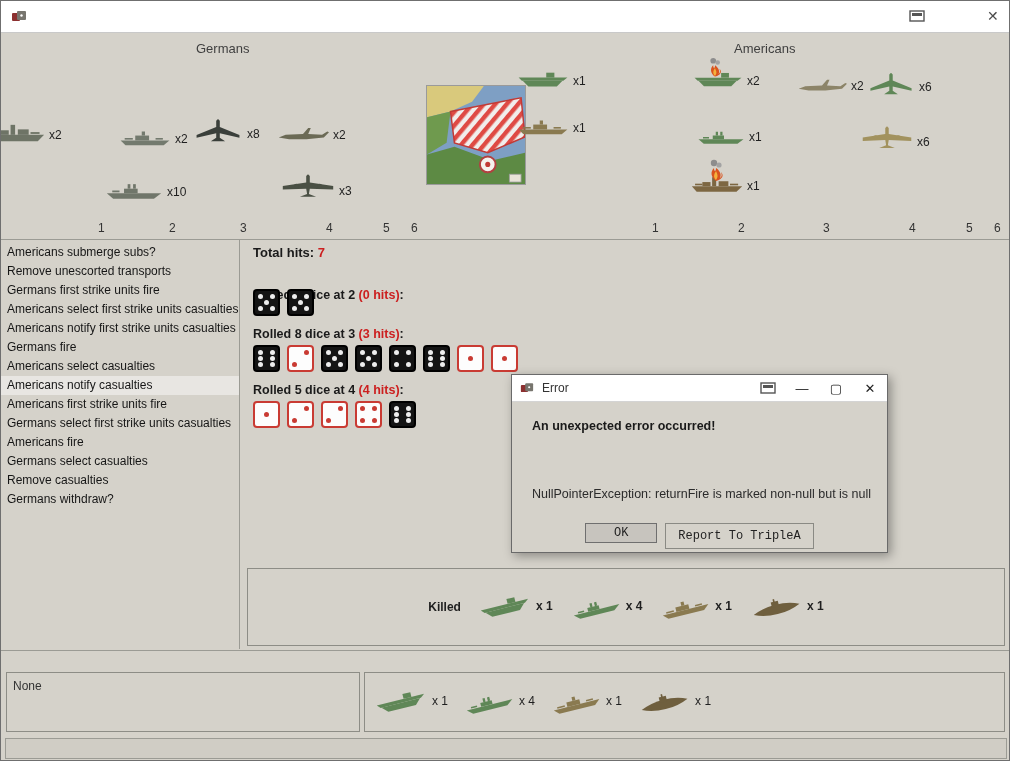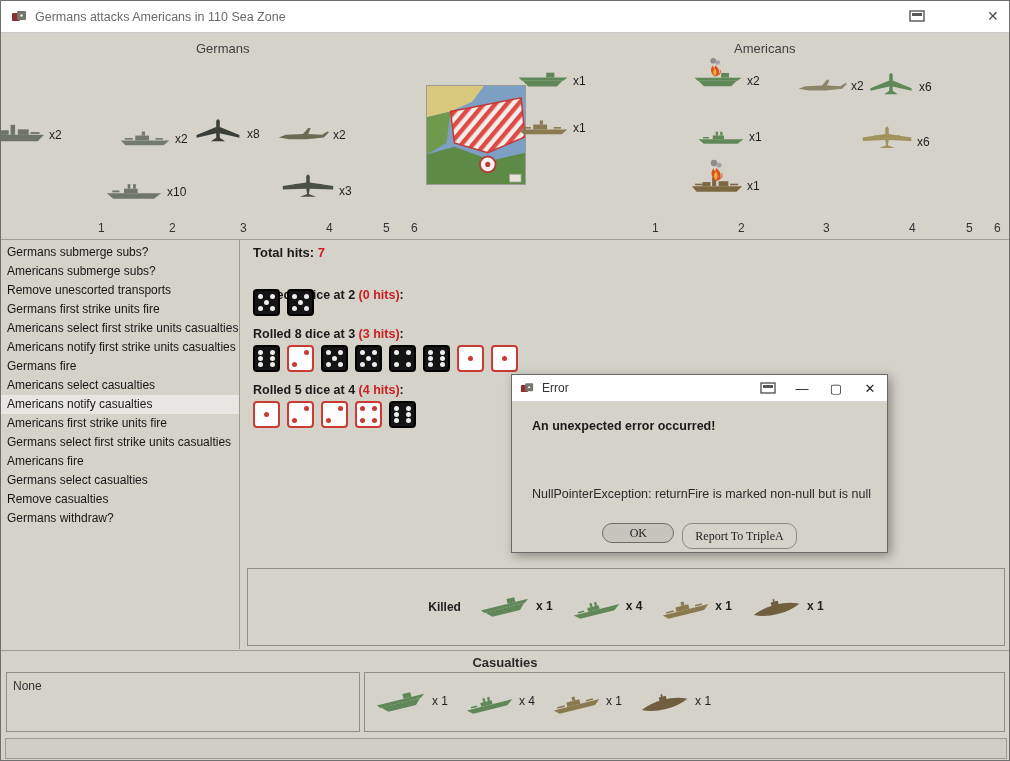--- a/index.html
+++ b/index.html
@@ -94,22 +94,22 @@
   .dialog .dlg-titlebar{
     position:absolute; left:0; top:0; width:100%; height:27px; background:#fff;
     border-bottom:1px solid #d4d4d4; display:flex; align-items:center; padding-left:8px;
   }
   .dlg-title{ margin-left:8px; font-size:12px; color:#333; flex:1; }
   .dlg-ctl{ width:34px; text-align:center; font-size:13px; color:#222; cursor:default; }
   .dlg-line{ position:absolute; left:20px; font-size:12.5px; color:#2b2b2b; white-space:nowrap; }
   .dlg-line.b{ font-weight:bold; color:#1a1a1a; }
   .dlg-buttons{ position:absolute; left:0; top:148px; width:100%; display:flex; justify-content:center; gap:8px; }
   .btn{
-    height:20px; font-size:12px; font-family:Liberation Serif, serif;
-    display:inline-flex; align-items:center; justify-content:center; cursor:default;border-radius:10px;
+    height:20px; font-size:12px; font-family:Liberation Mono, monospace;
+    display:inline-flex; align-items:center; justify-content:center; cursor:default;
   }
   .btn.ok{ width:72px; background:#c7c4be; border:1px solid #6f6f6f; color:#222; }
   .btn.report{ padding:12px 12px; background:#d5d2ca; border:1px solid #8a8a84; color:#222; }
 
   .map{ position:absolute; left:425px; top:84px; width:100px; height:100px; border:1px solid #9a9a9a; }
 </style>
 </head>
 <body>
 
 <svg width="0" height="0" style="position:absolute">
@@ -167,21 +167,20 @@
 </svg>
 
 <div id="app">
 
   <div class="titlebar">
     <svg width="16" height="14" viewBox="0 0 16 14">
       <rect x="1" y="3" width="8" height="8" rx="1" fill="#8c3030"></rect>
       <rect x="6" y="1" width="9" height="9" rx="1" fill="#77756e"></rect>
       <circle cx="10.5" cy="5.5" r="1.2" fill="#fff"></circle>
     </svg>
-    <span class="title">Germans attacks Americans in 110 Sea Zone</span>
   </div>
   <svg class="win-icon" style="left:908px;" width="16" height="13" viewBox="0 0 16 13">
     <rect x="1" y="1" width="14" height="10" fill="none" stroke="#555" stroke-width="1.4"></rect>
     <rect x="3" y="3" width="10" height="3" fill="#555"></rect>
   </svg>
   <span class="close-x" style="left:986px;">✕</span>
 
   <span class="faction-name" style="left:195px; top:40px;">Germans</span>
   <span class="faction-name" style="left:733px; top:40px;">Americans</span>
 
@@ -303,21 +302,20 @@
   <span class="scale-num" style="left:651px;">1</span>
   <span class="scale-num" style="left:737px;">2</span>
   <span class="scale-num" style="left:822px;">3</span>
   <span class="scale-num" style="left:908px;">4</span>
   <span class="scale-num" style="left:965px;">5</span>
   <span class="scale-num" style="left:993px;">6</span>
 
   <div class="hr" style="top:238px;"></div>
 
   <div class="steps">
-    <div class="step">Germans submerge subs?</div>
     <div class="step">Americans submerge subs?</div>
     <div class="step">Remove unescorted transports</div>
     <div class="step">Germans first strike units fire</div>
     <div class="step">Americans select first strike units casualties</div>
     <div class="step">Americans notify first strike units casualties</div>
     <div class="step">Germans fire</div>
     <div class="step">Americans select casualties</div>
     <div class="step selected">Americans notify casualties</div>
     <div class="step">Americans first strike units fire</div>
     <div class="step">Germans select first strike units casualties</div>
@@ -520,21 +518,20 @@
     <span class="kunit">
       <svg class="u" width="52" height="22" viewBox="0 0 64 24" style="color:#6f5f3e">
           <use href="#sym-submarine"></use>
         </svg>
       <span class="count">x 1</span>
     </span>
   </div>
 
   <div class="hr" style="top:649px;"></div>
 
-  <div class="cas-title">Casualties</div>
   <div class="none-box">
     <span>None</span>
   </div>
   <div class="cas-box">
     <span class="kunit">
       <svg class="u" width="52" height="22" viewBox="0 0 64 24" style="color:#5f8757">
           <use href="#sym-carrier"></use>
         </svg>
       <span class="count">x 1</span>
     </span>

